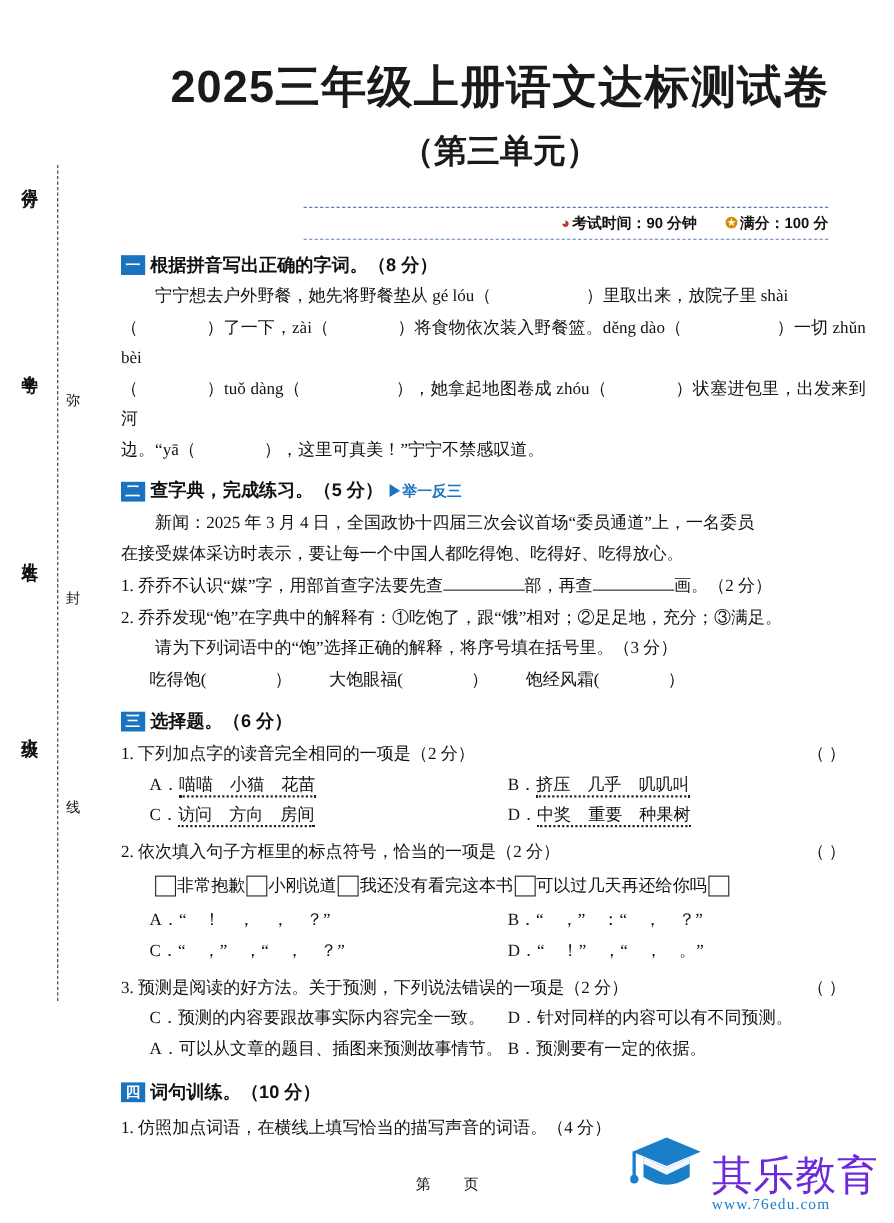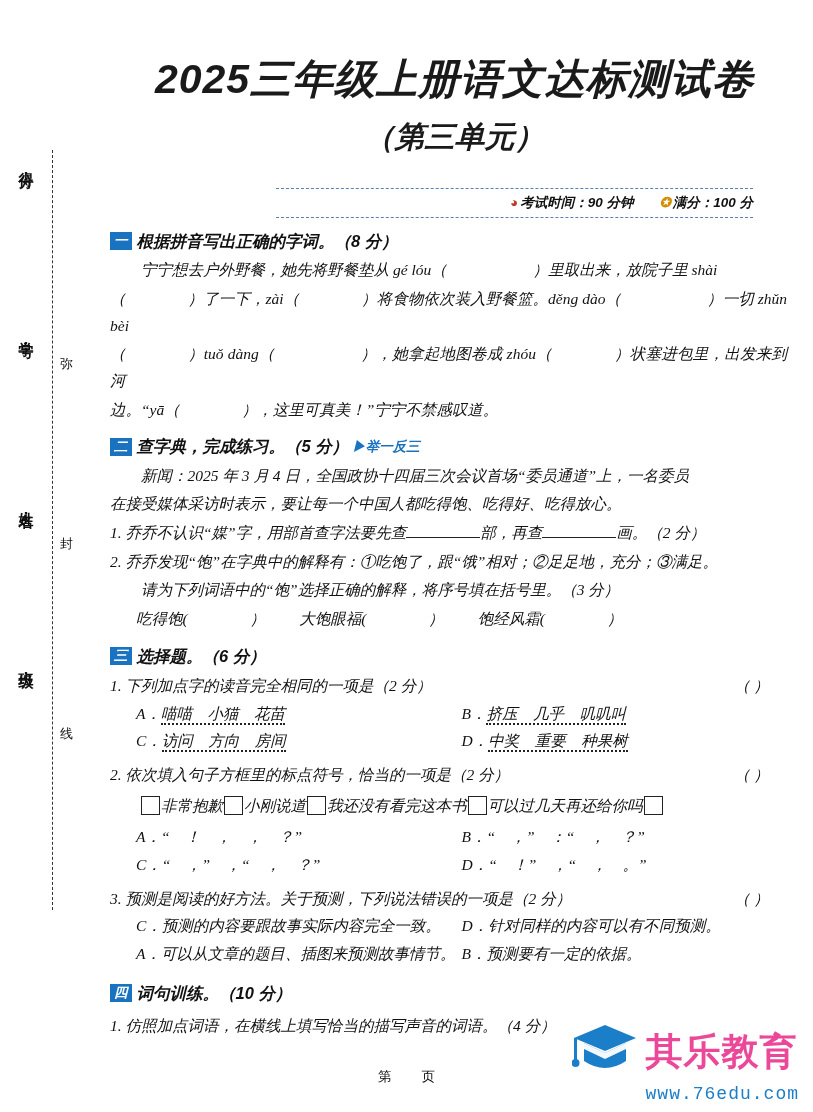--- a/index.html
+++ b/index.html
@@ -50,21 +50,20 @@
     font-family: "Liberation Sans", sans-serif;
   }
 
   
   .page {
     position: absolute;
     left: 96px;
     top: 0;
     width: 717px;
     height: 896px;
-    font-style: italic;
   }
 
   .title {
     text-align: center;
     font-size: 41px;
     font-weight: bold;
     letter-spacing: 1px;
     margin-top: 52px;
     font-family: "Liberation Sans", sans-serif;
     color: #1a1a1a;
@@ -190,33 +189,33 @@
     display: flex;
     align-items: center;
     gap: 8px;
   }
   .logo-mark {
     width: 66px; height: 60px;
     position: relative;
   }
   .logo-text-big {
     font-size: 37px;
-    font-weight: bold;
-    color: #ec4899;
+    font-weight: normal;
+    color: #6d28d9;
     letter-spacing: 1px;
     font-family: "Liberation Sans", sans-serif;
     line-height: 1;
     margin-top: 39px;
   }
   .logo-url {
-    font-size: 18px;
+    font-size: 14px;
     color: #1a7ec8;
-    font-family: Liberation Mono, monospace;
+    font-family: Liberation Serif, serif;
     letter-spacing: 1px;
-    margin-top: 14px;
+    margin-top: 1px;
   }
 </style>
 </head>
 <body>
 
 <div class="left-strip">
   <div class="vline"></div>
   <div class="vlabel" style="left:16px; top:160px;">得分：</div>
   <div class="vlabel" style="left:16px; top:330px;">学号：</div>
   <div class="vlabel" style="left:16px; top:500px;">姓名：</div>

